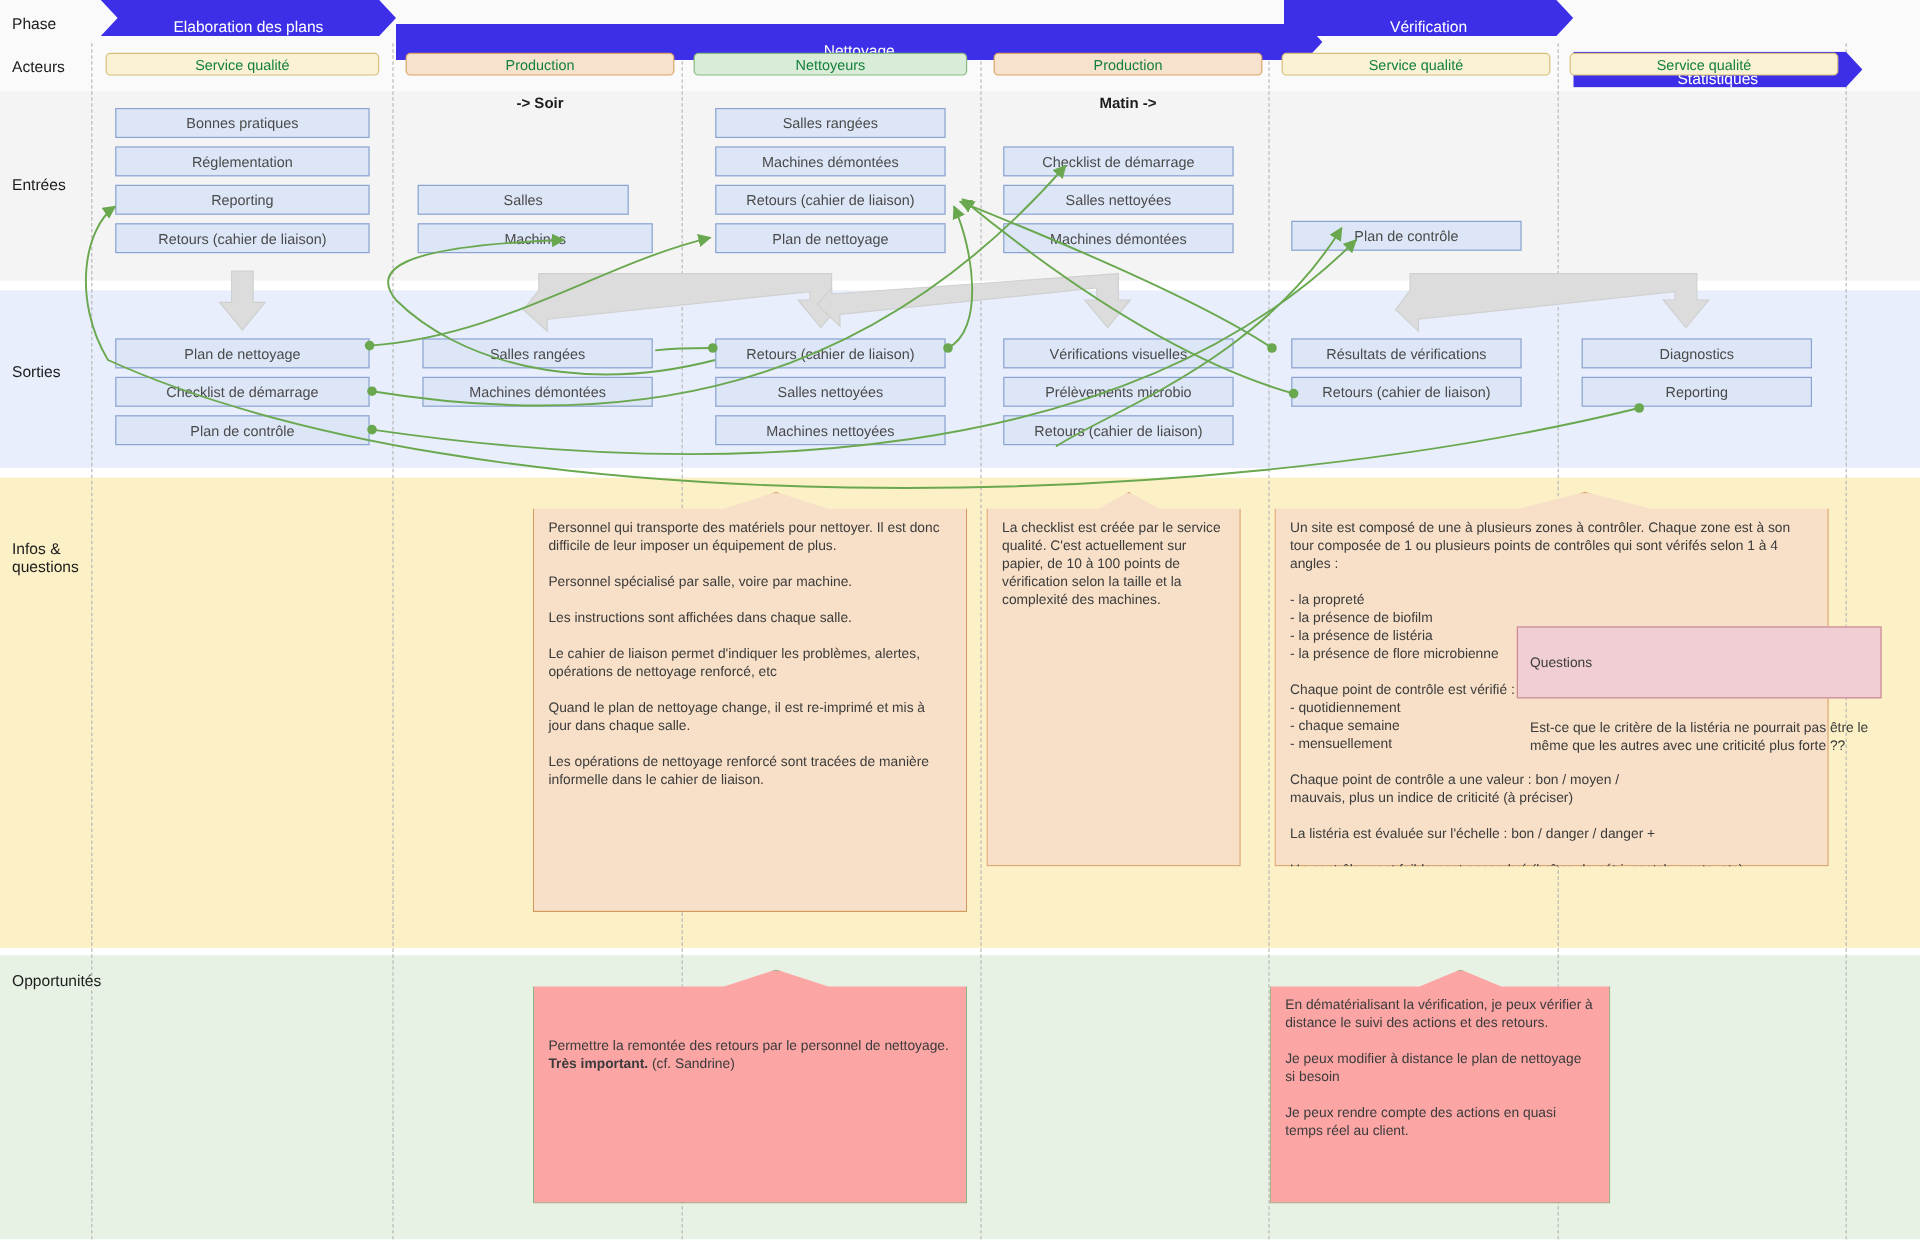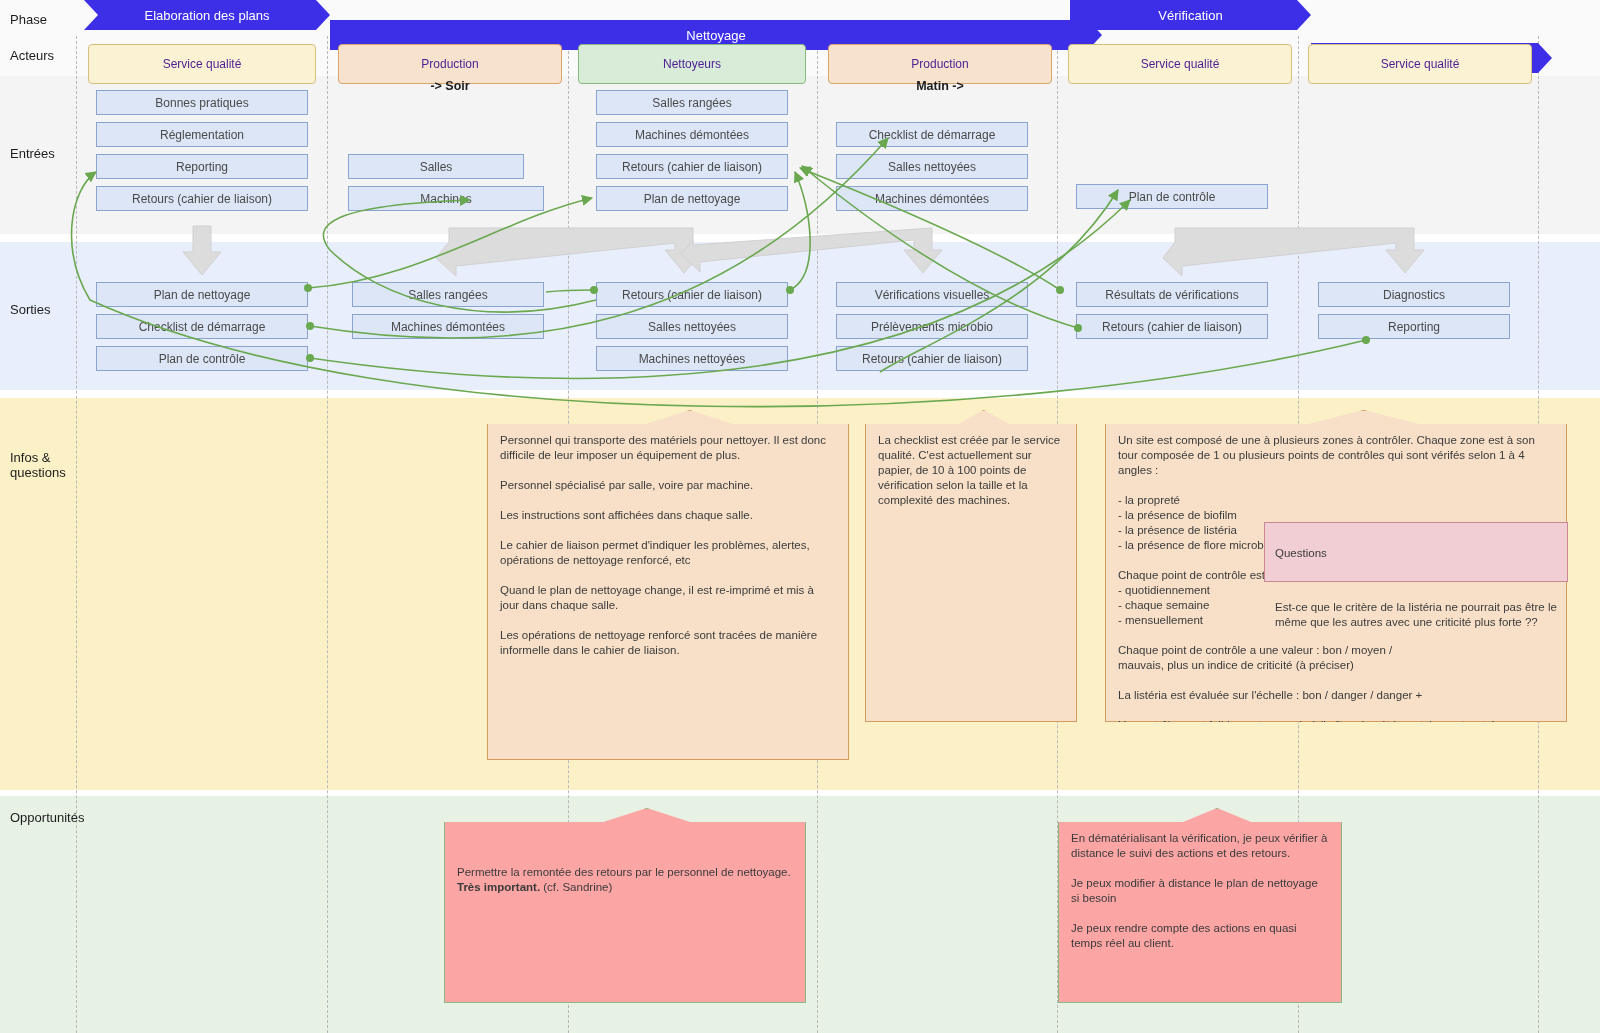--- a/index.html
+++ b/index.html
@@ -39,32 +39,32 @@
     position: absolute; left: 10px;
     font-size: 13px; color: #1c1c1c;
     line-height: 15px;
     white-space: pre-line;
   }
   .phase-chev {
     position: absolute; top: 0; height: 30px;
     background: #3d2fe8;
     color: #ffffff;
     font-size: 13px;
-    display: flex; align-items: center; justify-content: center;
+    display: flex; align-items: flex-end; justify-content: center;
     clip-path: polygon(0 0, calc(100% - 14px) 0, 100% 50%, calc(100% - 14px) 100%, 0 100%);
   }
   .phase-chev.first {
     clip-path: polygon(0 0, calc(100% - 14px) 0, 100% 50%, calc(100% - 14px) 100%, 0 100%, 14px 50%);
   }
 
   
   .actor {
-    position: absolute; top: 44px; height: 40px;
+    position: absolute; top: 44px; height: 19px;
     border-radius: 4px;
-    font-size: 12px; color: #4c1d95;
+    font-size: 12px; color: #15803d;
     display: flex; align-items: center; justify-content: center;
   }
   .actor.yellow { background: #faf2d3; border: 1px solid #d6bf7a; }
   .actor.orange { background: #f7e2cd; border: 1px solid #dba46b; }
   .actor.green  { background: #d9ecd7; border: 1px solid #86b980; }
 
   
   .docbox {
     position: absolute; height: 25px;
     background: #dce6f7;
@@ -87,21 +87,20 @@
     position: absolute;
     font-size: 11.5px; line-height: 15px; color: #3b3b3b;
     padding: 12px 12px 10px 12px;
     white-space: pre-line;
   }
   .note.info {
     background: #f8e0c8;
     border: 1px solid #d59a5e;
     clip-path: polygon(0% 14px, 44% 14px, 56% 0%, 68% 14px, 100% 14px, 100% 100%, 0% 100%);
     padding-top: 22px;
-    margin-left: 43px;
   }
   .note.oppo {
     background: #fca5a5;
     border: 1px solid #8cb884;
     clip-path: polygon(0% 14px, 44% 14px, 56% 0%, 68% 14px, 100% 14px, 100% 100%, 0% 100%);
     padding-top: 22px;
   }
   .note.question {
     background: #f0ced3;
     border: 1px solid #c98a92;

